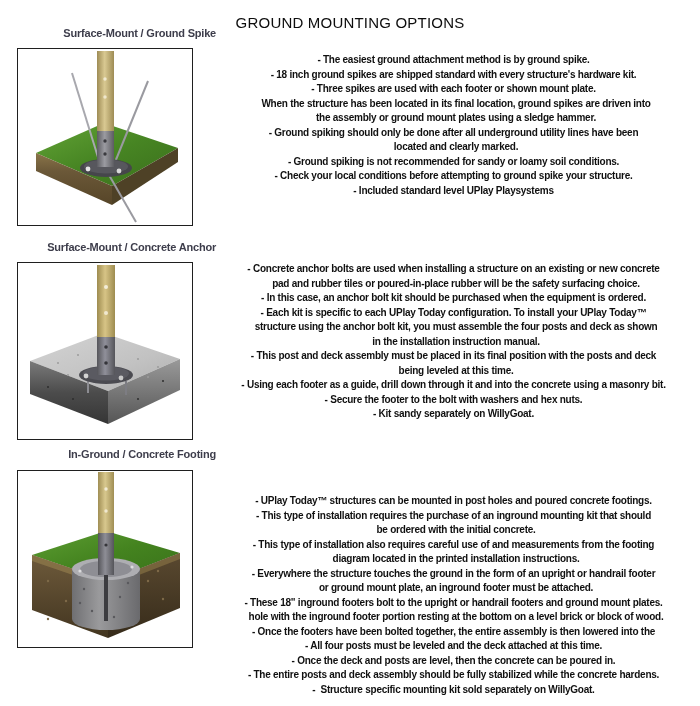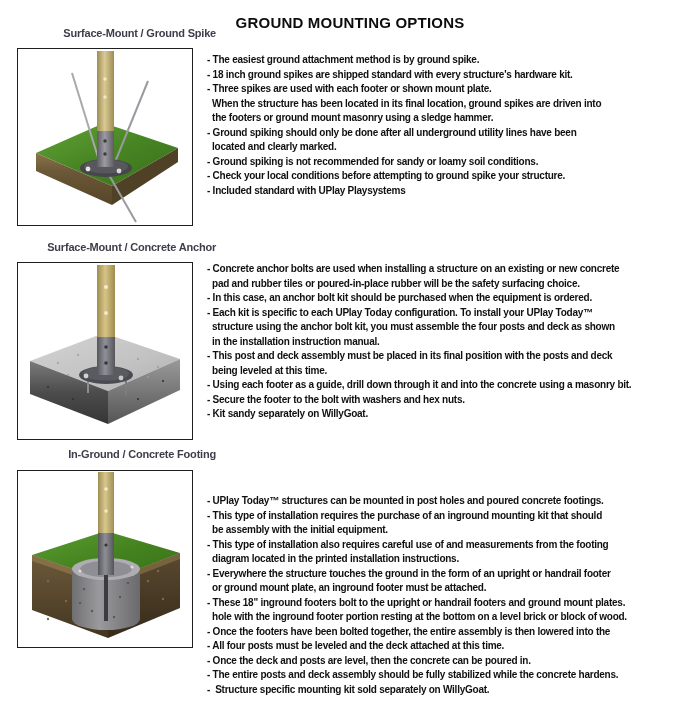--- a/index.html
+++ b/index.html
@@ -6,41 +6,41 @@
   body {
     width: 700px; height: 706px;
     background: #ffffff;
     font-family: "Liberation Sans", sans-serif;
     position: relative;
     overflow: hidden;
   }
   .page-title {
     position: absolute; top: 4px; left: 0; width: 700px;
     text-align: center;
-    font-size: 15px; font-weight: bold; color: #0d0d0d;
+    font-size: 15px; font-weight: normal; color: #0d0d0d;
     letter-spacing: 0.2px;
   }
   .sec-header {
     position: absolute; left: 4px; width: 212px;
     text-align: right;
     font-size: 11px; font-weight: bold;
     color: #3d3d4b;
     letter-spacing: -0.2px;
   }
   .img-box {
     position: absolute; left: 17px; width: 174px; height: 176px;
     border: 1px solid #1f1f1f; background: #ffffff;
   }
   .img-box svg { display: block; }
   .text-block {
     position: absolute; left: 207px; width: 493px;
     font-size: 10px; font-weight: bold; color: #101010;
     letter-spacing: -0.25px; line-height: 14.5px;
   }
-  .line { white-space: pre; }
+  .line { white-space: pre; text-align: center; }
   
   #hdr1 { top: 27px; }  #box1 { top: 48px; }  #txt1 { top: 53px; }
   #hdr2 { top: 241px; } #box2 { top: 262px; } #txt2 { top: 262px; }
   #hdr3 { top: 448px; } #box3 { top: 470px; } #txt3 { top: 466px; margin-top: 28px; }
 </style>
 </head>
 <body>
 
 <main>
 
@@ -87,26 +87,26 @@
       <circle cx="87" cy="48" r="1.7" fill="#efe7cc"></circle>
       <circle cx="87" cy="92" r="1.7" fill="#3a3a3f"></circle>
       <circle cx="87" cy="105" r="1.7" fill="#3a3a3f"></circle>
     </svg>
   </div>
   <div id="txt1" class="text-block">
       <div class="line">- The easiest ground attachment method is by ground spike.</div>
       <div class="line">- 18 inch ground spikes are shipped standard with every structure's hardware kit.</div>
       <div class="line">- Three spikes are used with each footer or shown mount plate.</div>
       <div class="line">  When the structure has been located in its final location, ground spikes are driven into</div>
-      <div class="line">  the footers or ground mount masonry using a sledge hammer.</div>
+      <div class="line">  the assembly or ground mount plates using a sledge hammer.</div>
       <div class="line">- Ground spiking should only be done after all underground utility lines have been</div>
       <div class="line">  located and clearly marked.</div>
       <div class="line">- Ground spiking is not recommended for sandy or loamy soil conditions.</div>
       <div class="line">- Check your local conditions before attempting to ground spike your structure.</div>
-      <div class="line">- Included standard with UPlay Playsystems</div>
+      <div class="line">- Included standard level UPlay Playsystems</div>
     </div>
 
   <div id="hdr2" class="sec-header">Surface-Mount / Concrete Anchor</div>
   <div id="box2" class="img-box">
     <svg width="174" height="176" viewBox="0 0 174 176">
       <defs>
         <linearGradient id="concTop" x1="0" y1="0" x2="1" y2="1">
           <stop offset="0" stop-color="#d4d4d4"></stop>
             <stop offset="0.6" stop-color="#c2c2c2"></stop>
             <stop offset="1" stop-color="#aeaeae"></stop>
@@ -242,21 +242,21 @@
       <rect x="80" y="62" width="16" height="42" fill="url(#metal3)"></rect>
       <rect x="80" y="1" width="16" height="61" fill="url(#post3)"></rect>
       <circle cx="88" cy="18" r="1.7" fill="#f2ecd6"></circle>
       <circle cx="88" cy="40" r="1.7" fill="#f0e8cf"></circle>
       <circle cx="88" cy="74" r="1.6" fill="#35353a"></circle>
     </svg>
   </div>
   <div id="txt3" class="text-block">
       <div class="line">- UPlay Today™ structures can be mounted in post holes and poured concrete footings.</div>
       <div class="line">- This type of installation requires the purchase of an inground mounting kit that should</div>
-      <div class="line">  be assembly with the initial equipment.</div>
+      <div class="line">  be ordered with the initial concrete.</div>
       <div class="line">- This type of installation also requires careful use of and measurements from the footing</div>
       <div class="line">  diagram located in the printed installation instructions.</div>
       <div class="line">- Everywhere the structure touches the ground in the form of an upright or handrail footer</div>
       <div class="line">  or ground mount plate, an inground footer must be attached.</div>
       <div class="line">- These 18" inground footers bolt to the upright or handrail footers and ground mount plates.</div>
       <div class="line">  hole with the inground footer portion resting at the bottom on a level brick or block of wood.</div>
       <div class="line">- Once the footers have been bolted together, the entire assembly is then lowered into the</div>
       <div class="line">- All four posts must be leveled and the deck attached at this time.</div>
       <div class="line">- Once the deck and posts are level, then the concrete can be poured in.</div>
       <div class="line">- The entire posts and deck assembly should be fully stabilized while the concrete hardens.</div>

